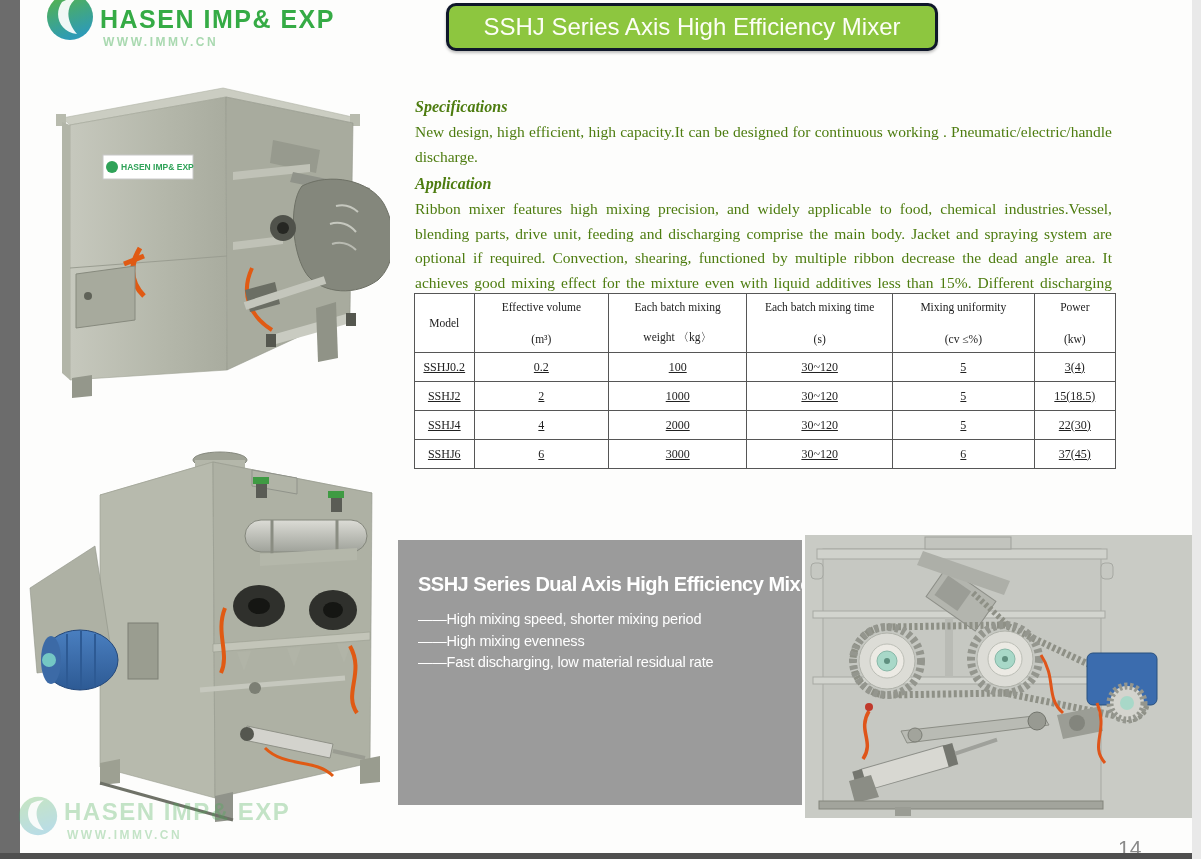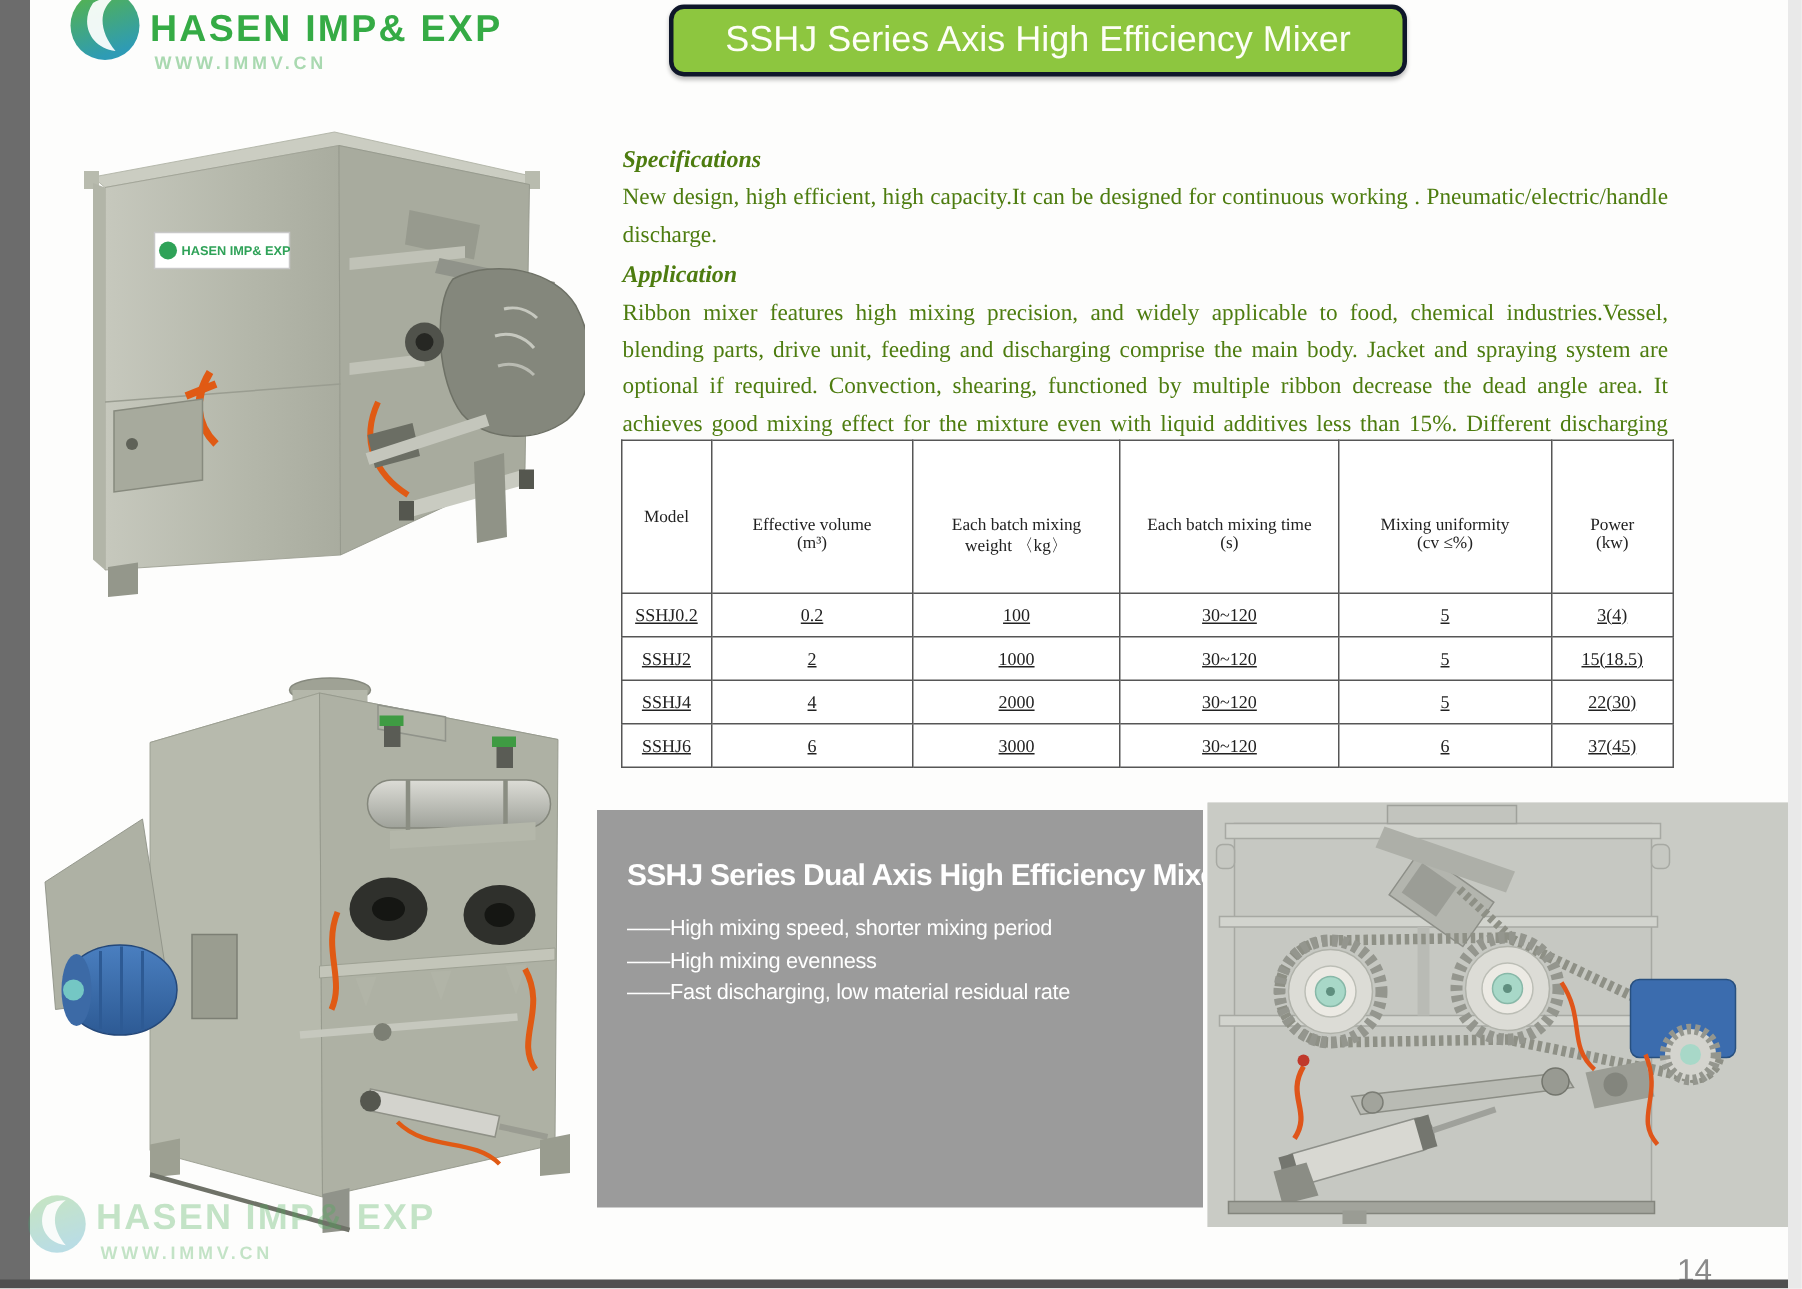--- a/index.html
+++ b/index.html
@@ -21,21 +21,21 @@
   .doc-text{position:absolute;left:415px;top:60px;width:697px;color:#4d7c0f;
             font-family:"Liberation Serif","DejaVu Serif",serif;margin-top:32px;}
   .doc-head{font-style:italic;font-weight:bold;font-size:16px;margin:6px 0 4px 0;}
   .doc-par{margin:0 0 3px 0;font-size:15.5px;line-height:24.6px;text-align:justify;}
 
   
   .spec-table{position:absolute;left:414px;top:293px;width:702px;border-collapse:collapse;background:#fff;
               font-family:"Liberation Serif","DejaVu Serif",serif;color:#222;table-layout:fixed;}
   .spec-table th,.spec-table td{border:1px solid #565656;text-align:center;padding:0;}
   .spec-table thead th{height:58px;font-weight:normal;font-size:11.5px;vertical-align:middle;}
-  .th-2{display:flex;flex-direction:column;height:44px;padding:7px 2px;margin-top:43px;}
+  .th-2{display:flex;flex-direction:column;justify-content:space-between;height:44px;padding:7px 2px;}
   .spec-table tbody td{height:28px;font-size:12px;text-decoration:underline;}
 
   
   .gray-box{position:absolute;left:398px;top:540px;width:404px;height:265px;background:#9b9b9b;color:#fff;overflow:hidden;}
   .gb-title{margin:33px 0 13px 20px;font-size:20px;font-weight:bold;white-space:nowrap;letter-spacing:-0.5px;}
   .gb-bullet{margin-left:20px;font-size:14.5px;line-height:21.5px;letter-spacing:-0.2px;white-space:nowrap;}
 
   
   .photo1{position:absolute;left:40px;top:68px;width:350px;height:335px;}
   .photo2{position:absolute;left:25px;top:438px;width:370px;height:386px;}

